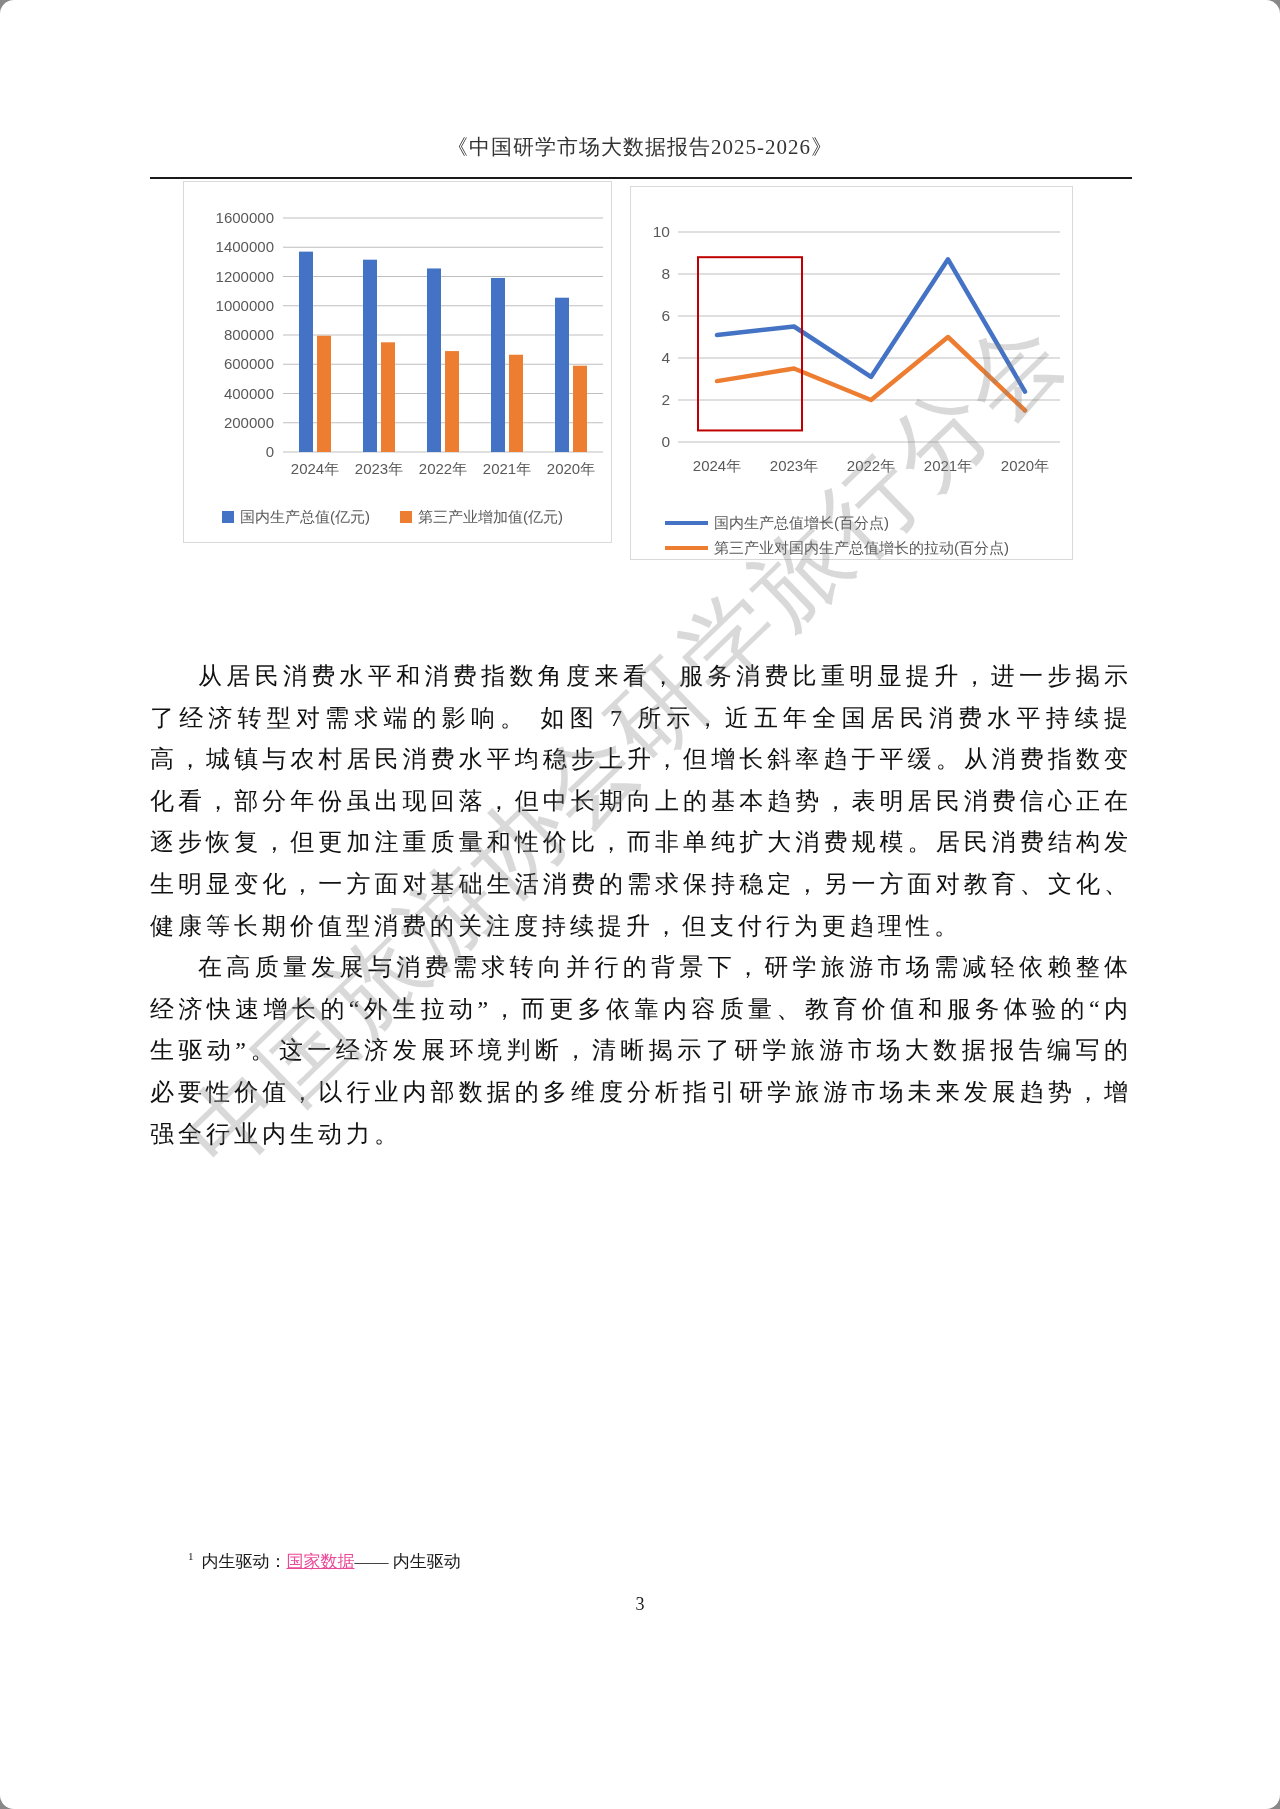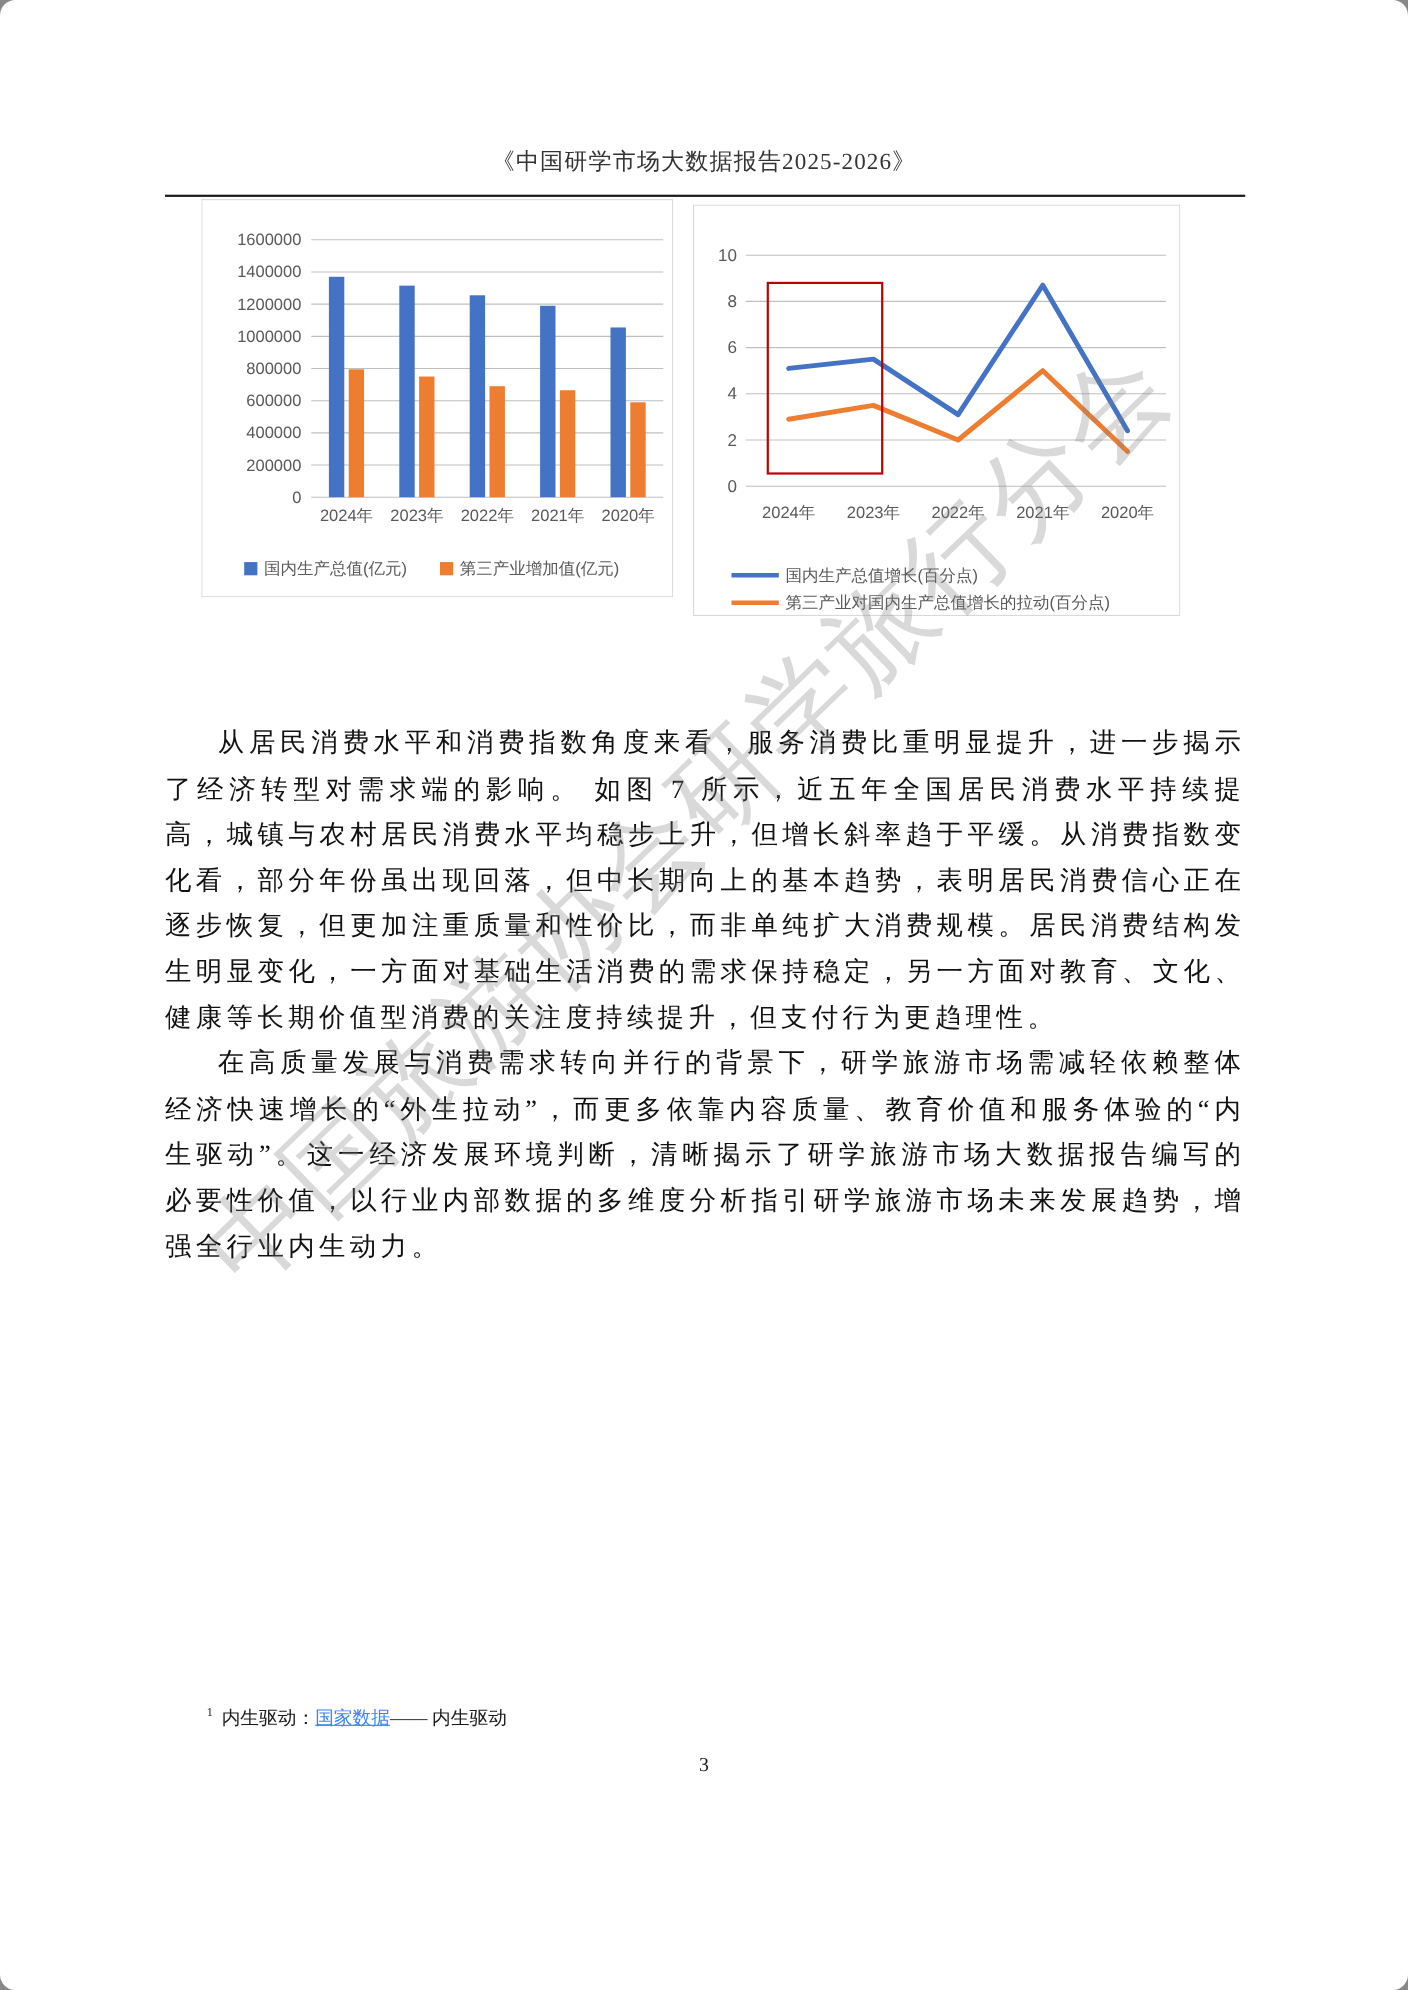--- a/index.html
+++ b/index.html
@@ -36,21 +36,21 @@
     position:absolute; left:62px; top:742px; width:1000px;
     text-align:center; white-space:nowrap;
     transform:rotate(-44deg); transform-origin:center;
     font-size:95px; letter-spacing:3px; color:rgba(130,130,130,0.30);
     pointer-events:none; z-index:6;
   }
   .footnote{
     position:absolute; top:1550px; left:188px; font-size:17px; color:#1a1a1a;
   }
   .footnote sup{ font-size:11px; margin-right:8px; }
-  .footnote a{ color:#3b82f6; text-decoration:underline; cursor:pointer; }
+  .footnote a{ color:#ec4899; text-decoration:underline; cursor:pointer; }
   .page-number{
     position:absolute; top:1594px; left:0; width:100%;
     text-align:center; font-size:18px; color:#1a1a1a;
   }
 </style>
 </head>
 <body>
 
 <div class="page">
 

